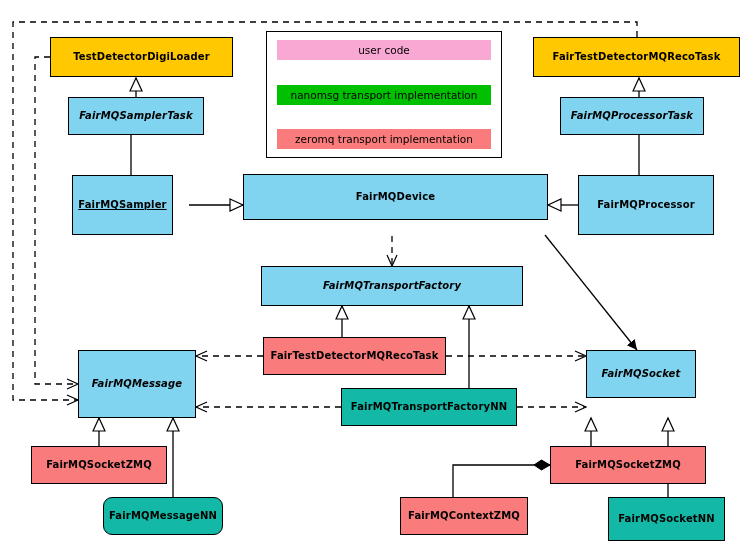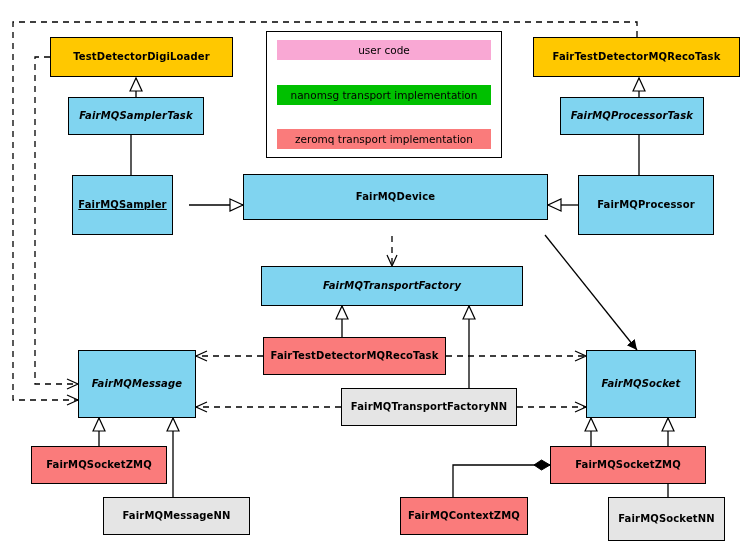--- a/index.html
+++ b/index.html
@@ -41,21 +41,21 @@
     letter-spacing: 0.15px;
     padding: 17px 3px;
     z-index: 3;
   }
   .node.abstract {
     font-style: italic;
   }
   .c-user      { background: #FFC800; }
   .c-framework { background: #80D4F0; }
   .c-zmq       { background: #FA7B7B; }
-  .c-nn        { background: #e5e5e5; }
+  .c-nn        { background: #14b8a6; }
 
   .legend-box {
     position: absolute;
     box-sizing: border-box;
     border: 1px solid #000000;
     background: #ffffff;
     z-index: 4;
     padding: 8px 10px;
     display: flex;
     flex-direction: column;
@@ -150,21 +150,21 @@
       <div class="node c-framework abstract" style="left: 68px; top: 97px; width: 136px; height: 38px;">FairMQSamplerTask</div>
       <div class="node c-framework" style="left: 72px; top: 175px; width: 101px; height: 60px; text-decoration: underline;">FairMQSampler</div>
       <div class="node c-framework" style="left: 243px; top: 174px; width: 305px; height: 46px;">FairMQDevice</div>
       <div class="node c-user" style="left: 533px; top: 37px; width: 207px; height: 40px;">FairTestDetectorMQRecoTask</div>
       <div class="node c-framework abstract" style="left: 560px; top: 97px; width: 144px; height: 38px;">FairMQProcessorTask</div>
       <div class="node c-framework" style="left: 578px; top: 175px; width: 136px; height: 60px;">FairMQProcessor</div>
       <div class="node c-framework abstract" style="left: 261px; top: 266px; width: 262px; height: 40px;">FairMQTransportFactory</div>
       <div class="node c-zmq" style="left: 263px; top: 337px; width: 183px; height: 38px;">FairTestDetectorMQRecoTask</div>
       <div class="node c-nn" style="left: 341px; top: 388px; width: 176px; height: 38px;">FairMQTransportFactoryNN</div>
       <div class="node c-framework abstract" style="left: 78px; top: 350px; width: 118px; height: 68px;">FairMQMessage</div>
-      <div class="node c-framework abstract" style="left: 586px; top: 350px; width: 110px; height: 68px;">FairMQSocket</div>
+      <div class="node c-framework abstract" style="left: 586px; top: 350px; width: 110px; height: 48px;">FairMQSocket</div>
       <div class="node c-zmq" style="left: 31px; top: 446px; width: 136px; height: 38px;">FairMQSocketZMQ</div>
-      <div class="node c-nn" style="left: 103px; top: 497px; width: 147px; height: 38px;">FairMQMessageNN</div>
+      <div class="node c-nn" style="left: 103px; top: 497px; width: 120px; height: 38px; border-radius: 9px;">FairMQMessageNN</div>
       <div class="node c-zmq" style="left: 550px; top: 446px; width: 156px; height: 38px;">FairMQSocketZMQ</div>
       <div class="node c-zmq" style="left: 400px; top: 497px; width: 128px; height: 38px;">FairMQContextZMQ</div>
       <div class="node c-nn" style="left: 608px; top: 497px; width: 117px; height: 44px;">FairMQSocketNN</div>
     </div>
 
 </div>
 
 </body></html>

